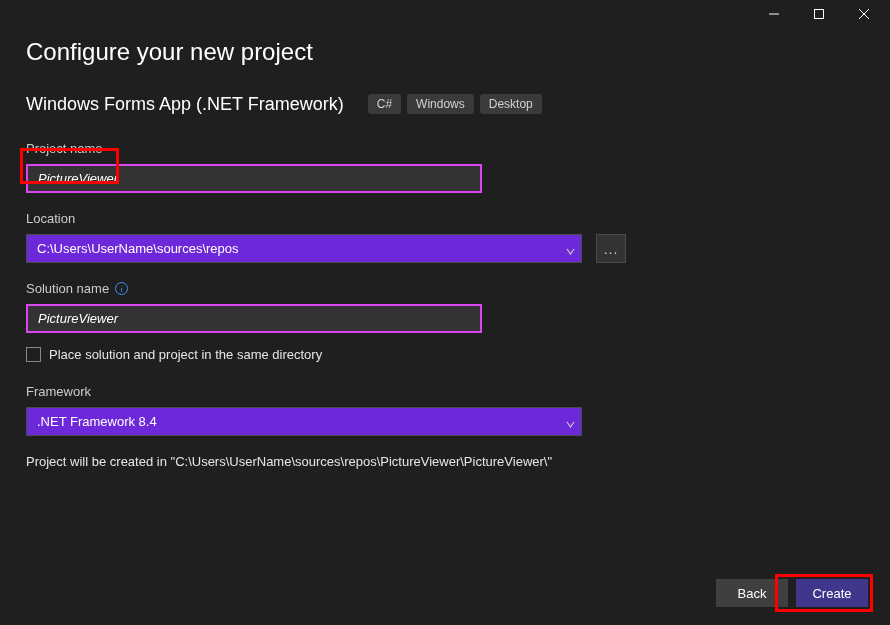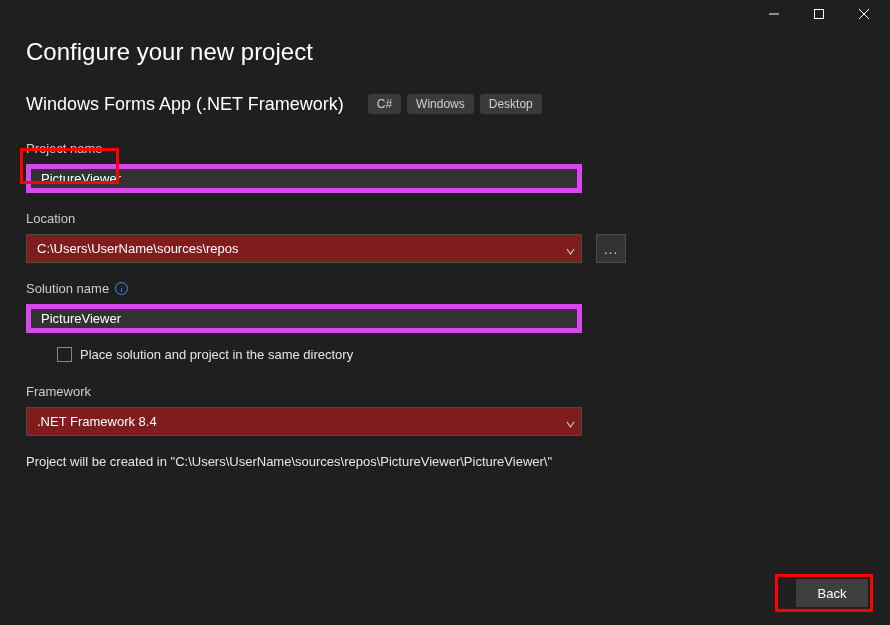--- a/index.html
+++ b/index.html
@@ -67,33 +67,34 @@
     border: 1px solid #3794ff;
     border-radius: 50%;
     display: inline-flex;
     align-items: center; justify-content: center;
     color: #3794ff;
     font-size: 9px;
     font-style: italic;
     font-family: serif;
   }
   .text-input {
-    width: 556px;
+    width: 456px;
     height: 29px;
     background: #333333;
-    border: 5px solid #d946ef;
+    border: 2px solid #d946ef;
     color: #ffffff;
     padding: 0 10px;
     font-size: 13px;
     outline: none;
+    font-style: italic;
   }
   .select {
     width: 556px;
     height: 29px;
-    background: #7f1d1d;
+    background: #6d28d9;
     border: 1px solid #4b4b4b;
     color: #ffffff;
     padding: 0 6px 0 10px;
     font-size: 13px;
     display: flex;
     align-items: center;
     justify-content: space-between;
   }
   .chev { width: 9px; height: 9px; }
   .chev svg polyline { stroke: #cccccc; stroke-width: 1.2; fill: none; }
@@ -110,21 +111,20 @@
     color: #cccccc;
     font-size: 14px;
     letter-spacing: 1px;
   }
   .checkbox-row {
     display: flex;
     align-items: center;
     gap: 8px;
     margin-top: -4px;
     margin-bottom: 22px;
-    margin-left: 31px;
   }
   .checkbox {
     width: 15px; height: 15px;
     border: 1px solid #888888;
     background: transparent;
   }
   .status-text {
     color: #e6e6e6;
     font-size: 13px;
   }
@@ -237,16 +237,17 @@
             <polyline points="1,2 4.5,7 8,2"></polyline>
           </svg></span>
     </div>
   </div>
 
   <div class="status-text">Project will be created in "C:\Users\UserName\sources\repos\PictureViewer\PictureViewer\"</div>
 </div>
 
 <div class="footer">
   <div class="btn btn-back">Back</div>
+  <div class="btn btn-create">Create</div>
 </div>
 
 <div class="highlight-red-pn"></div>
 <div class="highlight-red-cr"></div>
 
 </body></html>

